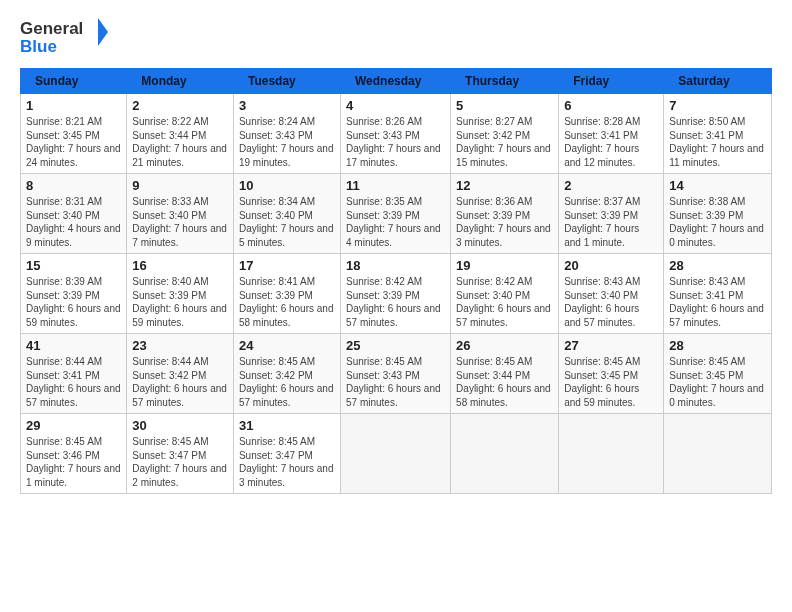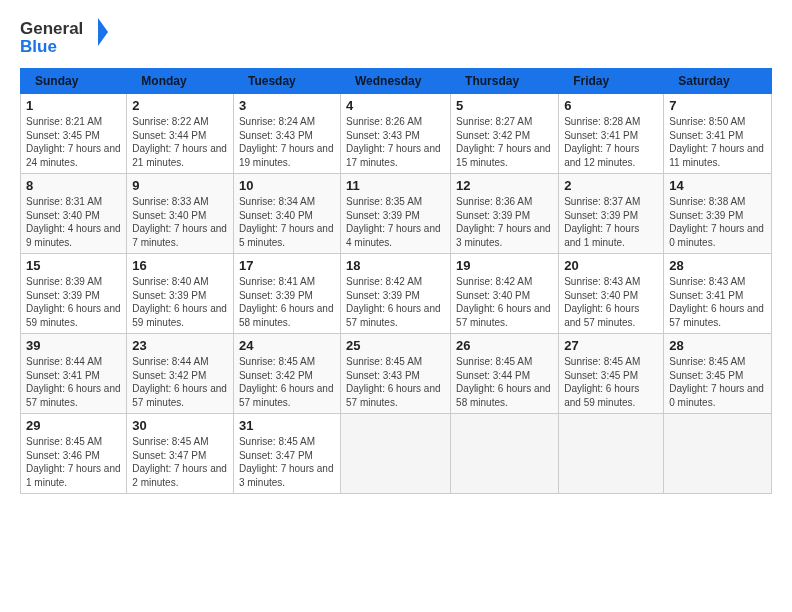--- a/index.html
+++ b/index.html
@@ -279,21 +279,21 @@
         <span class="day-num">28</span>
         <div class="day-info">
           <span>Sunrise: 8:43 AM</span><br>
           <span>Sunset: 3:41 PM</span><br>
           <span>Daylight: 6 hours and 57 minutes.</span>
         </div>
       </td>
         </tr>
         <tr>
           <td>
-        <span class="day-num">39</span>
+        <span class="day-num">41</span>
         <div class="day-info">
           <span>Sunrise: 8:44 AM</span><br>
           <span>Sunset: 3:41 PM</span><br>
           <span>Daylight: 6 hours and 57 minutes.</span>
         </div>
       </td>
           <td>
         <span class="day-num">23</span>
         <div class="day-info">
           <span>Sunrise: 8:44 AM</span><br>

